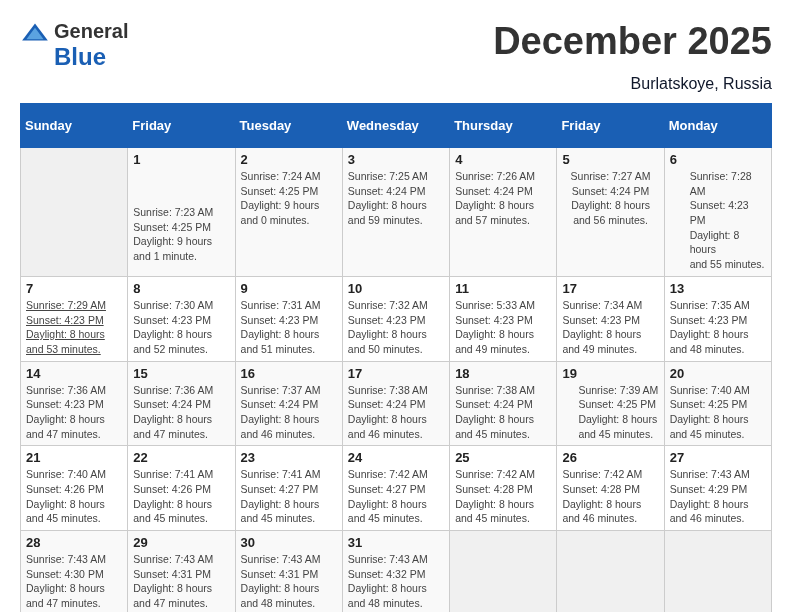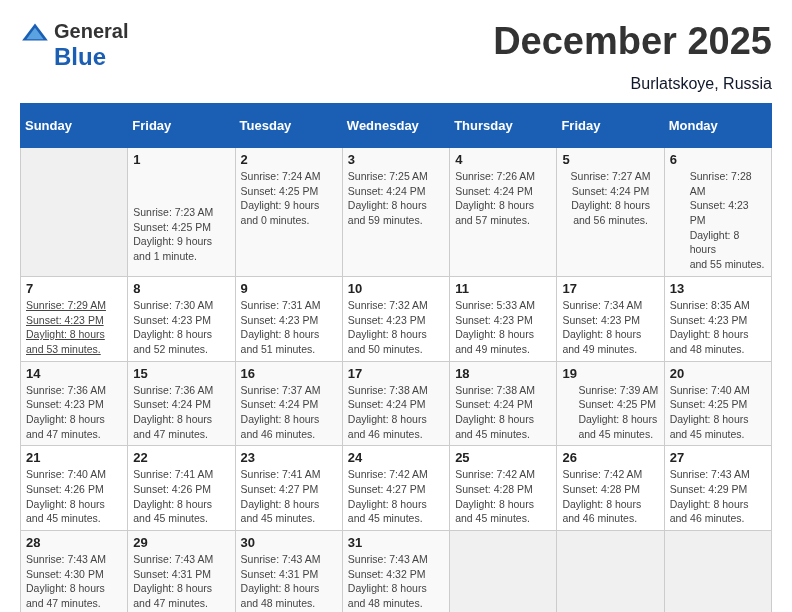--- a/index.html
+++ b/index.html
@@ -200,21 +200,21 @@
         </td>
         <td>
           <span class="day-number">17</span>
           <div class="day-info" style="white-space: pre-line;">Sunrise: 7:34 AM
 Sunset: 4:23 PM
 Daylight: 8 hours
 and 49 minutes.</div>
         </td>
         <td>
           <span class="day-number">13</span>
-          <div class="day-info" style="white-space: pre-line;">Sunrise: 8:35 AM
+          <div class="day-info" style="white-space: pre-line;">Sunrise: 7:35 AM
 Sunset: 4:23 PM
 Daylight: 8 hours
 and 48 minutes.</div>
         </td>
       </tr>
       <tr>
         <td>
           <span class="day-number">14</span>
           <div class="day-info" style="white-space: pre-line;">Sunrise: 7:36 AM
 Sunset: 4:23 PM

